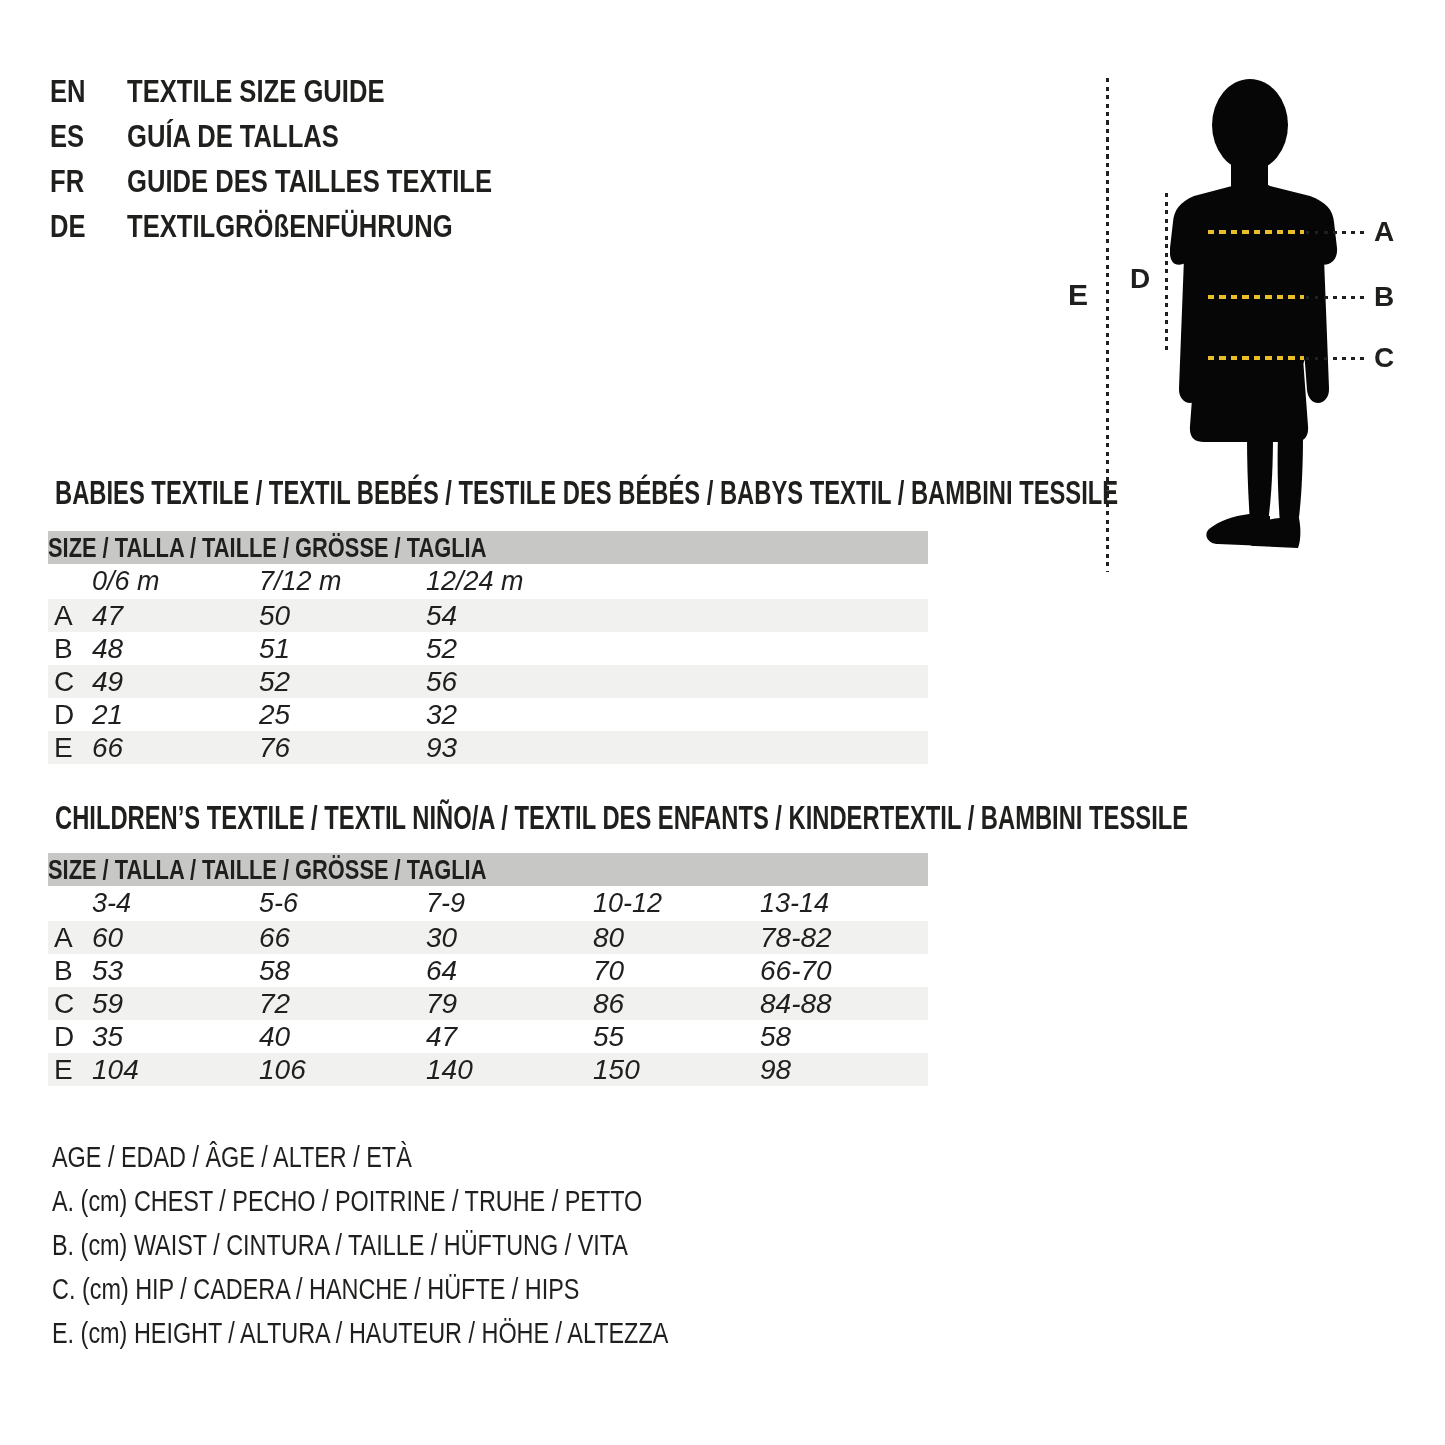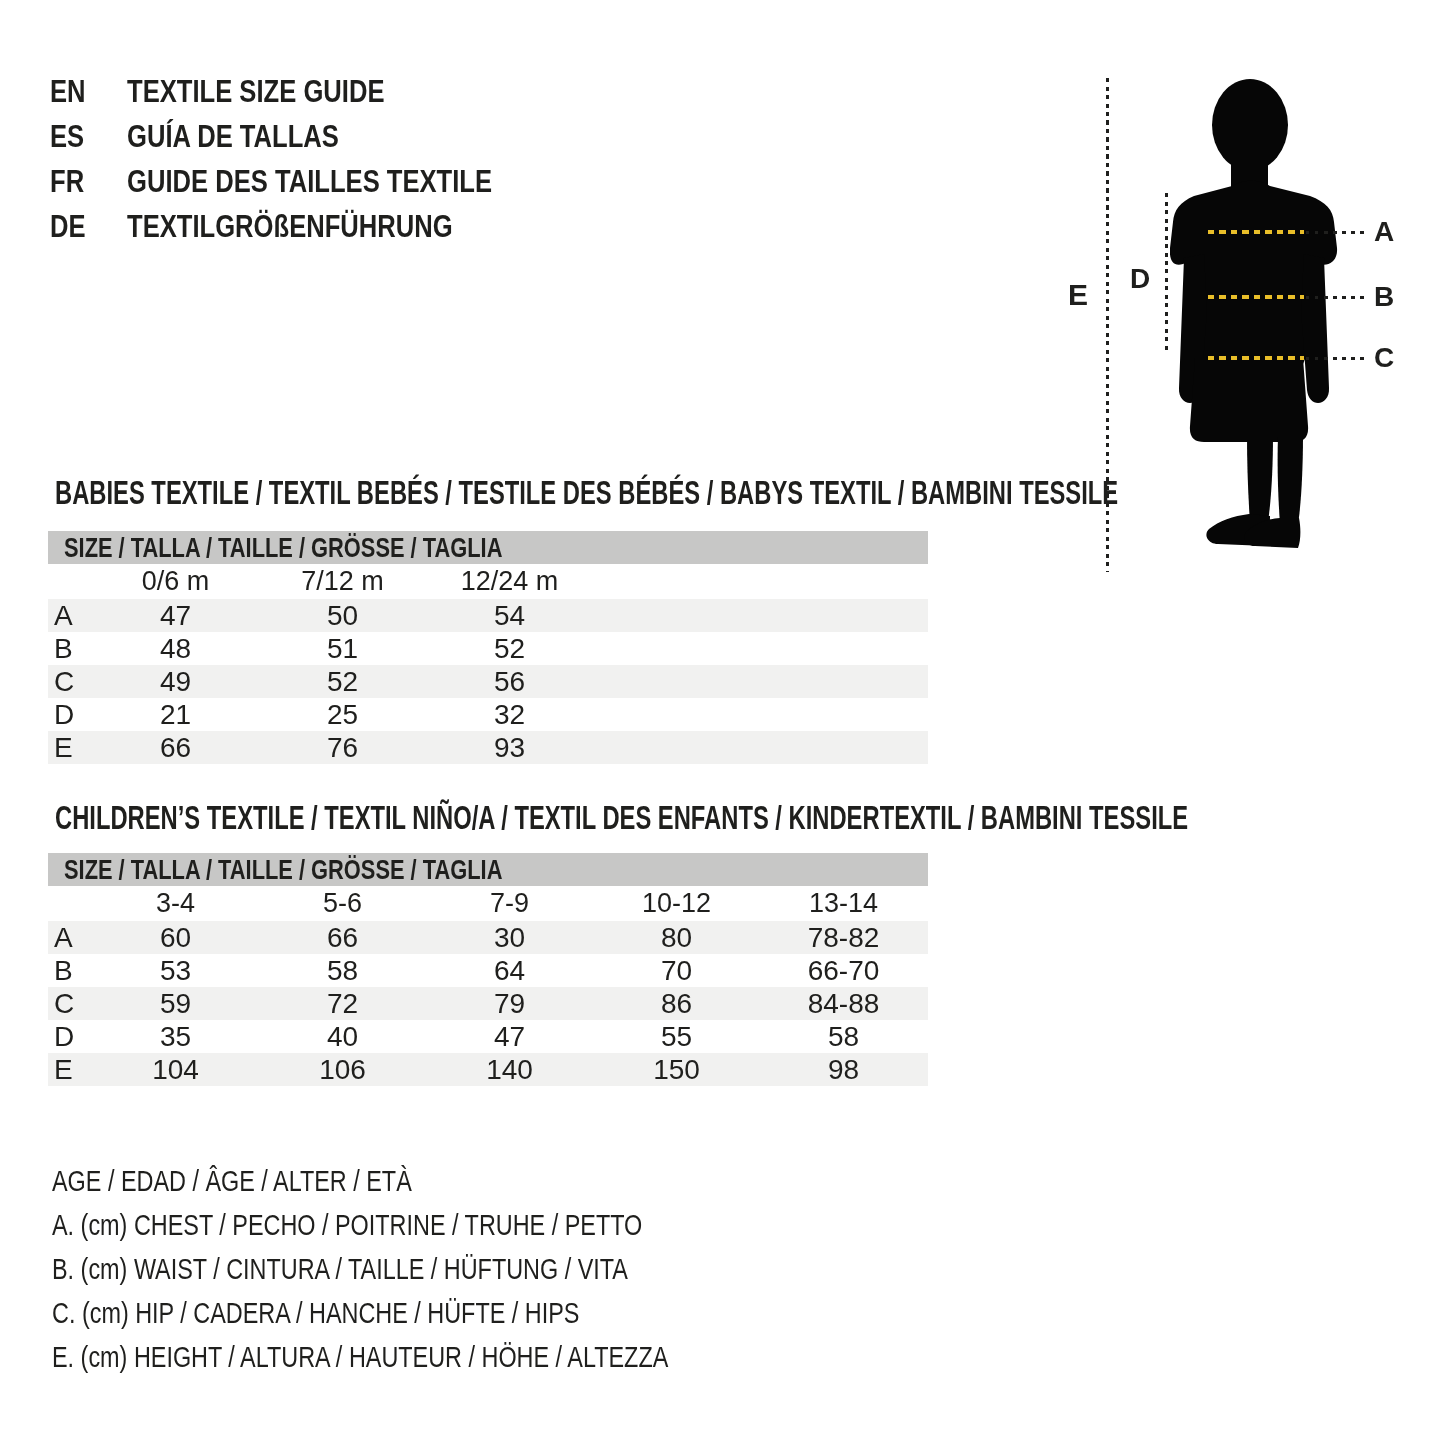--- a/index.html
+++ b/index.html
@@ -15,31 +15,31 @@
   
   .lang{left:50px;top:69px;}
   .lang-row{height:45px;display:flex;align-items:center;
             font-size:32px;font-weight:bold;letter-spacing:0;}
   .lang-code{width:77px;flex:none;}
 
   
   .tbl{left:48px;width:880px;}
   .tbl-title{left:55px;font-size:33px;font-weight:bold;line-height:30px;text-align:right;}
   .size-bar{height:33px;background:#c7c7c6;display:flex;align-items:center;
-            padding-left:16px;box-sizing:border-box;font-size:28px;font-weight:bold;}
+            padding-left:0;box-sizing:border-box;font-size:28px;font-weight:bold;}
   .thead{height:35px;line-height:35px;font-size:27px;display:grid;}
   .trow{height:33px;line-height:33px;font-size:28px;display:grid;}
   .g-babies{grid-template-columns:44px 167px 167px 167px;}
   .g-child{grid-template-columns:44px 167px 167px 167px 167px 167px;}
   .stripe{background:#f1f1f0;}
   .cell-label{padding-left:6px;}
-  .cell-val{text-align:center;}
-
-  
-  .legend{left:52px;top:1135px;margin-top:24px;}
+  .cell-val{font-style:italic;}
+
+  
+  .legend{left:52px;top:1135px;}
   .legend-line{height:44px;display:flex;align-items:center;font-size:30px;}
 
   
   .vdots{width:3px;background-image:repeating-linear-gradient(to bottom,#1f1f1d 0 4px,transparent 4px 8.5px);}
   .hdots{height:3px;background-image:repeating-linear-gradient(to right,#1f1f1d 0 3.5px,transparent 3.5px 9px);}
   .ydash{height:4px;background-image:repeating-linear-gradient(to right,#e9be29 0 6.5px,transparent 6.5px 11.5px);}
   .fig-letter{font-size:28px;font-weight:bold;line-height:28px;}
   .fig-letter-e{font-size:30px;line-height:30px;}
   svg .ink{fill:#060606;}
 </style>

